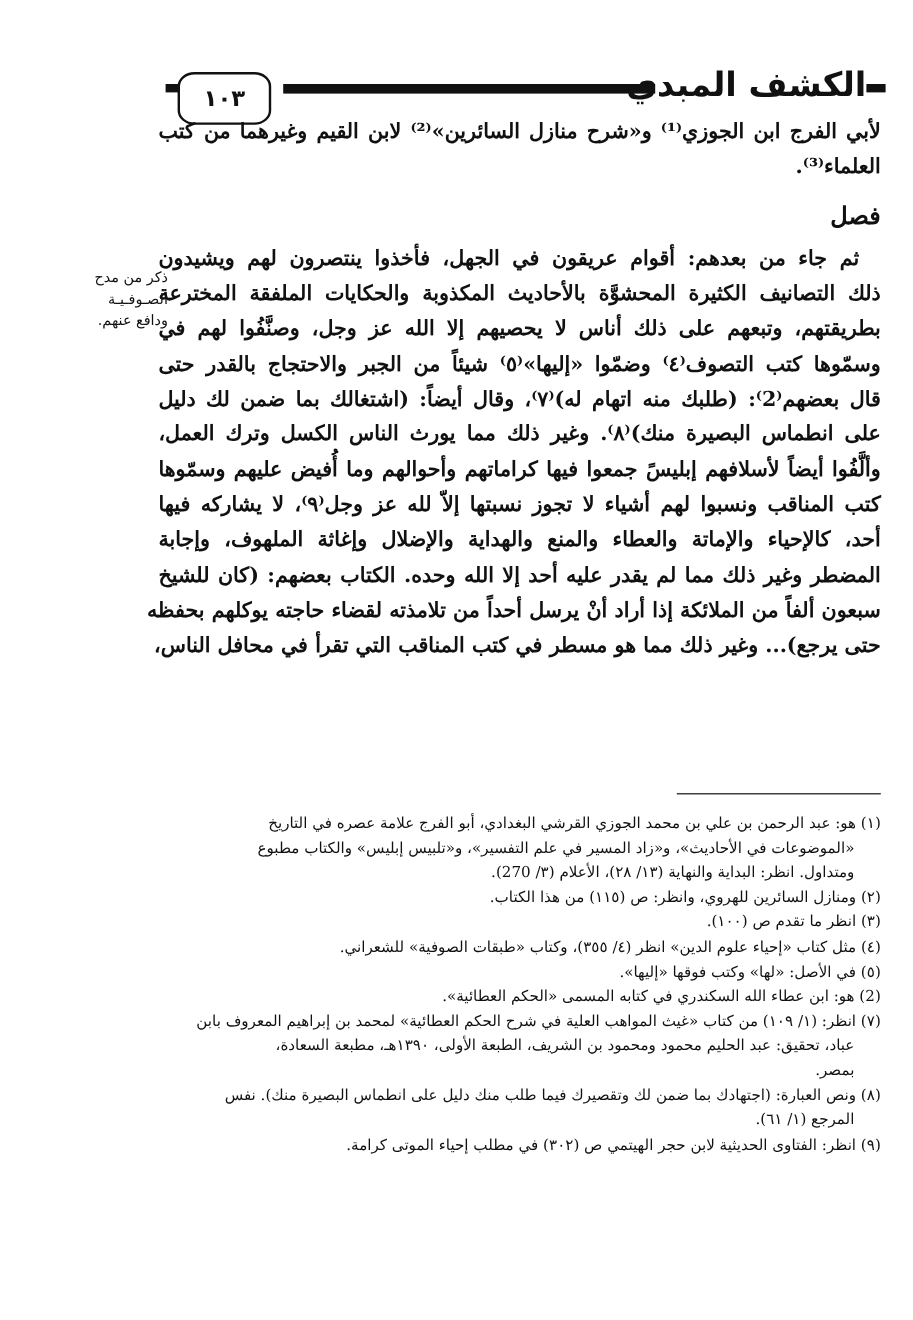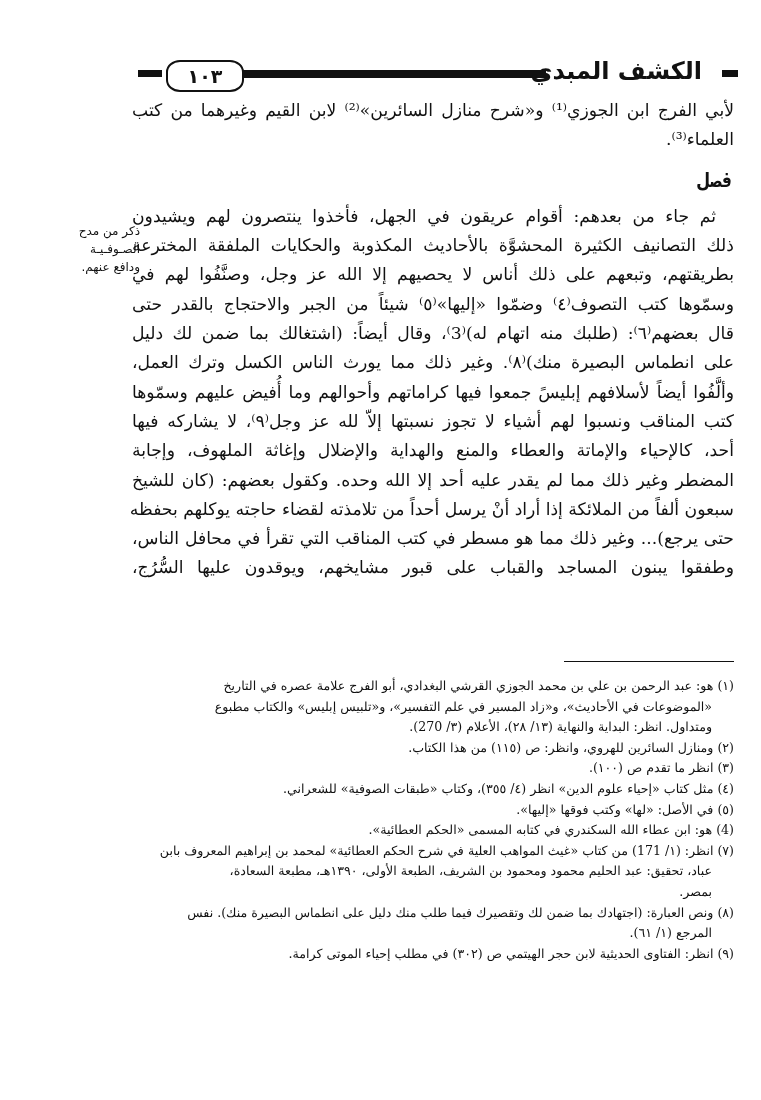--- a/index.html
+++ b/index.html
@@ -13,40 +13,40 @@
   .header .bar-left {
     position: absolute; left: 0; top: 10px; width: 24px; height: 7px; background: #111;
   }
   .header .bar-mid {
     position: absolute; left: 98px; top: 10px; width: 310px; height: 8px; background: #111;
   }
   .header .bar-right {
     position: absolute; right: 0; top: 10px; width: 16px; height: 7px; background: #111;
   }
   .header .page-badge {
-    position: absolute; left: 28px; top: 0; width: 78px; height: 32px;
+    position: absolute; left: 10px; top: 0; width: 78px; height: 44px;
     border: 2px solid #111; border-radius: 14px / 12px; background: #fff;
     display: flex; align-items: center; justify-content: center;
     font-weight: bold; font-size: 19px; box-sizing: border-box;
   }
   .header .running-title {
-    position: absolute; right: 36px; top: -4px; font-weight: bold; font-size: 24px;
+    position: absolute; right: 16px; top: -4px; font-weight: bold; font-size: 28px;
     line-height: 30px; white-space: nowrap;
   }
   .main {
     position: absolute; top: 96px; right: 27px; width: 602px;
     font-size: 17.2px; line-height: 29.3px; text-align: justify; text-align-last: right;
     font-family: "DejaVu Serif", serif;
   }
   .main p { margin: 0; }
-  .main .line { display: block; text-align: justify; text-align-last: justify; white-space: nowrap; }
+  .main .line { display: block; text-align: justify; text-align-last: justify; white-space: nowrap; font-weight: bold; }
   .main .line.last { text-align-last: right; }
   .section-title {
     text-align: center; font-weight: bold; font-size: 20px; margin: 12px 0 6px 0;
-    font-family: Liberation Mono, monospace;
+    font-family: Liberation Serif, serif;
   }
   .side-note {
     position: absolute; top: 222px; left: 60px; width: 80px;
     font-size: 12px; line-height: 18px; text-align: justify; text-align-last: right;
   }
   .footnote-rule {
     position: absolute; top: 661px; right: 27px; width: 170px; height: 1px; background: #111;
   }
   .footnotes {
     position: absolute; top: 676px; right: 27px; width: 602px;
@@ -77,29 +77,28 @@
   <p>
     <span class="line">لأبي الفرج ابن الجوزي⁽¹⁾ و«شرح منازل السائرين»⁽²⁾ لابن القيم وغيرهما من كتب</span>
     <span class="line last">العلماء⁽³⁾.</span>
   </p>
   <div class="section-title">فصل</div>
   <p>
     <span class="line" style="padding-right:18px">ثم جاء من بعدهم: أقوام عريقون في الجهل، فأخذوا ينتصرون لهم ويشيدون</span>
     <span class="line">ذلك التصانيف الكثيرة المحشوَّة بالأحاديث المكذوبة والحكايات الملفقة المخترعة</span>
     <span class="line">بطريقتهم، وتبعهم على ذلك أناس لا يحصيهم إلا الله عز وجل، وصنَّفُوا لهم في</span>
     <span class="line">وسمّوها كتب التصوف⁽٤⁾ وضمّوا «إليها»⁽٥⁾ شيئاً من الجبر والاحتجاج بالقدر حتى</span>
-    <span class="line">قال بعضهم⁽٦⁾: (طلبك منه اتهام له)⁽3⁾، وقال أيضاً: (اشتغالك بما ضمن لك دليل</span>
+    <span class="line">قال بعضهم⁽2⁾: (طلبك منه اتهام له)⁽٧⁾، وقال أيضاً: (اشتغالك بما ضمن لك دليل</span>
     <span class="line">على انطماس البصيرة منك)⁽٨⁾. وغير ذلك مما يورث الناس الكسل وترك العمل،</span>
     <span class="line">وألَّفُوا أيضاً لأسلافهم إبليسً جمعوا فيها كراماتهم وأحوالهم وما أُفيض عليهم وسمّوها</span>
     <span class="line">كتب المناقب ونسبوا لهم أشياء لا تجوز نسبتها إلاّ لله عز وجل⁽٩⁾، لا يشاركه فيها</span>
     <span class="line">أحد، كالإحياء والإماتة والعطاء والمنع والهداية والإضلال وإغاثة الملهوف، وإجابة</span>
-    <span class="line">المضطر وغير ذلك مما لم يقدر عليه أحد إلا الله وحده. وكقول بعضهم: (كان للشيخ</span>
+    <span class="line">المضطر وغير ذلك مما لم يقدر عليه أحد إلا الله وحده. الكتاب بعضهم: (كان للشيخ</span>
     <span class="line">سبعون ألفاً من الملائكة إذا أراد أنْ يرسل أحداً من تلامذته لقضاء حاجته يوكلهم بحفظه</span>
     <span class="line">حتى يرجع)... وغير ذلك مما هو مسطر في كتب المناقب التي تقرأ في محافل الناس،</span>
-    <span class="line">وطفقوا يبنون المساجد والقباب على قبور مشايخهم، ويوقدون عليها السُّرُج،</span>
   </p>
 </div>
 
 <div class="footnote-rule"></div>
 
 <div class="footnotes" id="footnotes">
     <div class="footnote">
       <span class="fn-line">(١) هو: عبد الرحمن بن علي بن محمد الجوزي القرشي البغدادي، أبو الفرج علامة عصره في التاريخ</span>
       <span class="fn-line cont">«الموضوعات في الأحاديث»، و«زاد المسير في علم التفسير»، و«تلبيس إبليس» والكتاب مطبوع</span>
       <span class="fn-line cont">ومتداول. انظر: البداية والنهاية (١٣/ ٢٨)، الأعلام (٣/ 270).</span>
@@ -110,24 +109,24 @@
     <div class="footnote">
       <span class="fn-line">(٣) انظر ما تقدم ص (١٠٠).</span>
     </div>
     <div class="footnote">
       <span class="fn-line">(٤) مثل كتاب «إحياء علوم الدين» انظر (٤/ ٣٥٥)، وكتاب «طبقات الصوفية» للشعراني.</span>
     </div>
     <div class="footnote">
       <span class="fn-line">(٥) في الأصل: «لها» وكتب فوقها «إليها».</span>
     </div>
     <div class="footnote">
-      <span class="fn-line">(4) هو: ابن عطاء الله السكندري في كتابه المسمى «الحكم العطائية».</span>
+      <span class="fn-line">(2) هو: ابن عطاء الله السكندري في كتابه المسمى «الحكم العطائية».</span>
     </div>
     <div class="footnote">
-      <span class="fn-line">(٧) انظر: (١/ 171) من كتاب «غيث المواهب العلية في شرح الحكم العطائية» لمحمد بن إبراهيم المعروف بابن</span>
+      <span class="fn-line">(٧) انظر: (١/ ١٠٩) من كتاب «غيث المواهب العلية في شرح الحكم العطائية» لمحمد بن إبراهيم المعروف بابن</span>
       <span class="fn-line cont">عباد، تحقيق: عبد الحليم محمود ومحمود بن الشريف، الطبعة الأولى، ١٣٩٠هـ، مطبعة السعادة،</span>
       <span class="fn-line cont">بمصر.</span>
     </div>
     <div class="footnote">
       <span class="fn-line">(٨) ونص العبارة: (اجتهادك بما ضمن لك وتقصيرك فيما طلب منك دليل على انطماس البصيرة منك). نفس</span>
       <span class="fn-line cont">المرجع (١/ ٦١).</span>
     </div>
     <div class="footnote">
       <span class="fn-line">(٩) انظر: الفتاوى الحديثية لابن حجر الهيتمي ص (٣٠٢) في مطلب إحياء الموتى كرامة.</span>
     </div>

